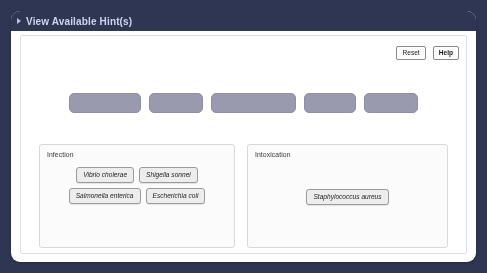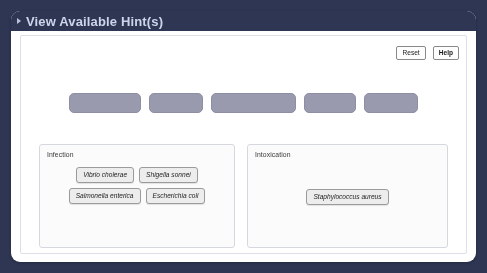--- a/index.html
+++ b/index.html
@@ -48,21 +48,21 @@
     height: 0;
     border-top: 3px solid transparent;
     border-bottom: 3px solid transparent;
     border-left: 4px solid #b9c2dd;
     margin-right: 5px;
     flex: none;
   }
 
   #hint-label {
     color: #cdd5ea;
-    font-size: 13px;
+    font-size: 10px;
     font-weight: bold;
     letter-spacing: 0.15px;
     white-space: nowrap;
   }
 
   
   #workspace {
     position: absolute;
     left: 9px;
     top: 24px;

